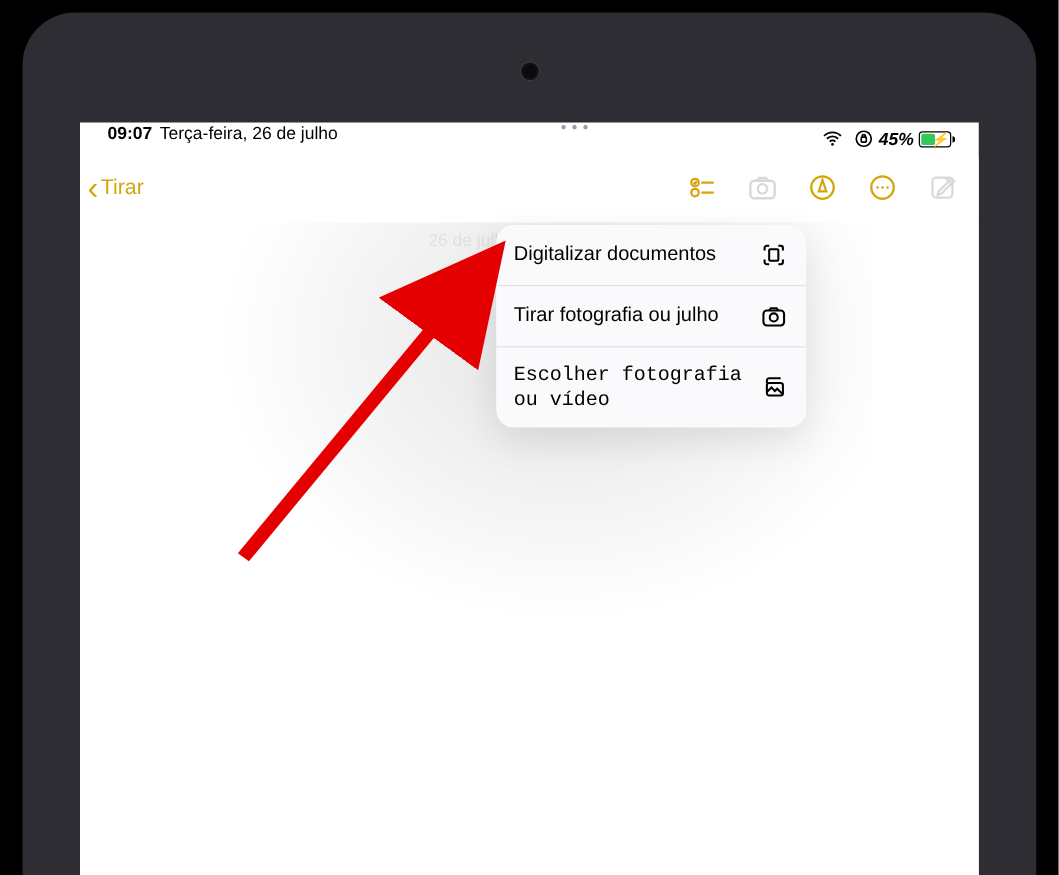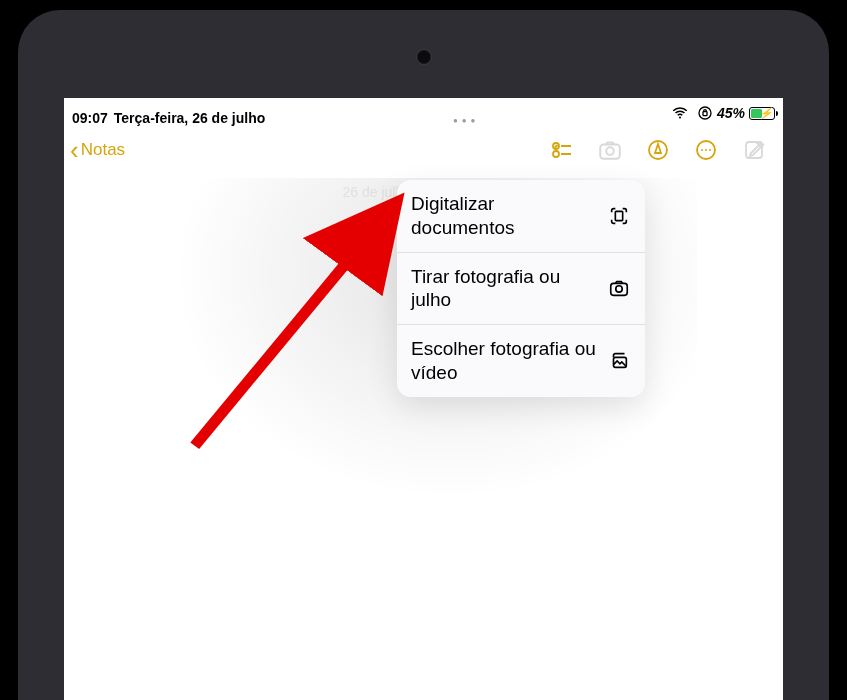--- a/index.html
+++ b/index.html
@@ -36,23 +36,23 @@
   }
   .screen {
     position: absolute;
     left: 46px; right: 46px; top: 88px; bottom: 0;
     background: #fff;
     overflow: hidden;
   }
   
   .statusbar {
     display: flex;
-    align-items: flex-end;
+    align-items: flex-start;
     height: 28px;
-    padding: 0 8px;
+    padding: 0 22px;
     font-size: 14px;
     font-weight: 600;
     color: #000;
   }
   .statusLeft { display: flex; gap: 6px; align-items: center; }
   .statusCenter { flex: 1; display: flex; justify-content: center; color: #9b9ba0; letter-spacing: 4px; font-size: 8px; position: relative; top: -1px;}
   .statusRight { display: flex; align-items: center; gap: 4px; font-style: italic; }
   .battery {
     width: 26px; height: 13px;
     border: 1.5px solid #000;
@@ -125,49 +125,49 @@
     top: 6px;
     width: 248px;
     background: #f1f1f3;
     border-radius: 14px;
     box-shadow: 0 10px 30px rgba(0,0,0,0.10);
     overflow: hidden;
   }
   .menuItem {
     display: flex; align-items: center;
     padding: 12px 14px;
-    font-size: 19px;
+    font-size: 16px;
     color: #000;
     border-bottom: 1px solid rgba(0,0,0,0.10);
     cursor: pointer;
     gap: 10px;
     background: #fafafc;
   }
-  .menuItem:last-child { border-bottom: none; }
+  .menuItem:last-child { border-bottom: none; font-family: Liberation Mono, monospace; }
   .menuLabel { flex: 1; line-height: 1.25; }
   .menuIcon { width: 24px; height: 24px; flex-shrink: 0; display:flex; align-items:center; justify-content:center; }
   
   .arrowLayer {
     position: absolute;
     left: 0; top: 0; width: 100%; height: 100%;
     pointer-events: none;
   }
 </style>
 </head>
 <body>
 
 <div class="bezel">
   <div class="bezelInner">
     <div class="cameraDot"></div>
     <div class="screen">
 
       <div class="statusbar">
         <div class="statusLeft">
           <span>09:07</span>
-          <span style="font-weight:700;">Terça-feira, 26 de julho</span>
+          <span style="font-weight:400;">Terça-feira, 26 de julho</span>
         </div>
         <div class="statusCenter">●●●</div>
         <div class="statusRight">
           <span class="toolIcon">
             <svg viewBox="0 0 24 24" width="18" height="18" fill="none" stroke="#000" stroke-width="2">
               <path d="M3 9c5-5 13-5 18 0"></path>
                 <path d="M6 12c3.3-3.3 8.7-3.3 12 0"></path>
                 <path d="M9 15c1.6-1.6 4.4-1.6 6 0"></path>
                 <circle cx="12" cy="18" r="1.4" fill="#000" stroke="none"></circle>
             </svg>
@@ -184,21 +184,21 @@
             <span class="batteryFill"></span>
             <span class="bolt">⚡</span>
             <span class="batteryCap"></span>
           </span>
         </div>
       </div>
 
       <div class="navbar">
         <div class="backBtn">
           <span class="chev">‹</span>
-          <span>Notas</span>
+          <span>Tirar</span>
         </div>
         <div class="navRight">
           <span class="toolIcon">
             <svg viewBox="0 0 24 24" width="24" height="24" fill="none" class="accent" stroke-width="1.8">
               <circle cx="6" cy="8" r="3"></circle>
                 <path d="M4.8 8l1 1 1.6-2"></path>
                 <line x1="11" y1="8" x2="21" y2="8"></line>
               <circle cx="6" cy="16" r="3"></circle>
                 <line x1="11" y1="16" x2="21" y2="16"></line>
             </svg>

